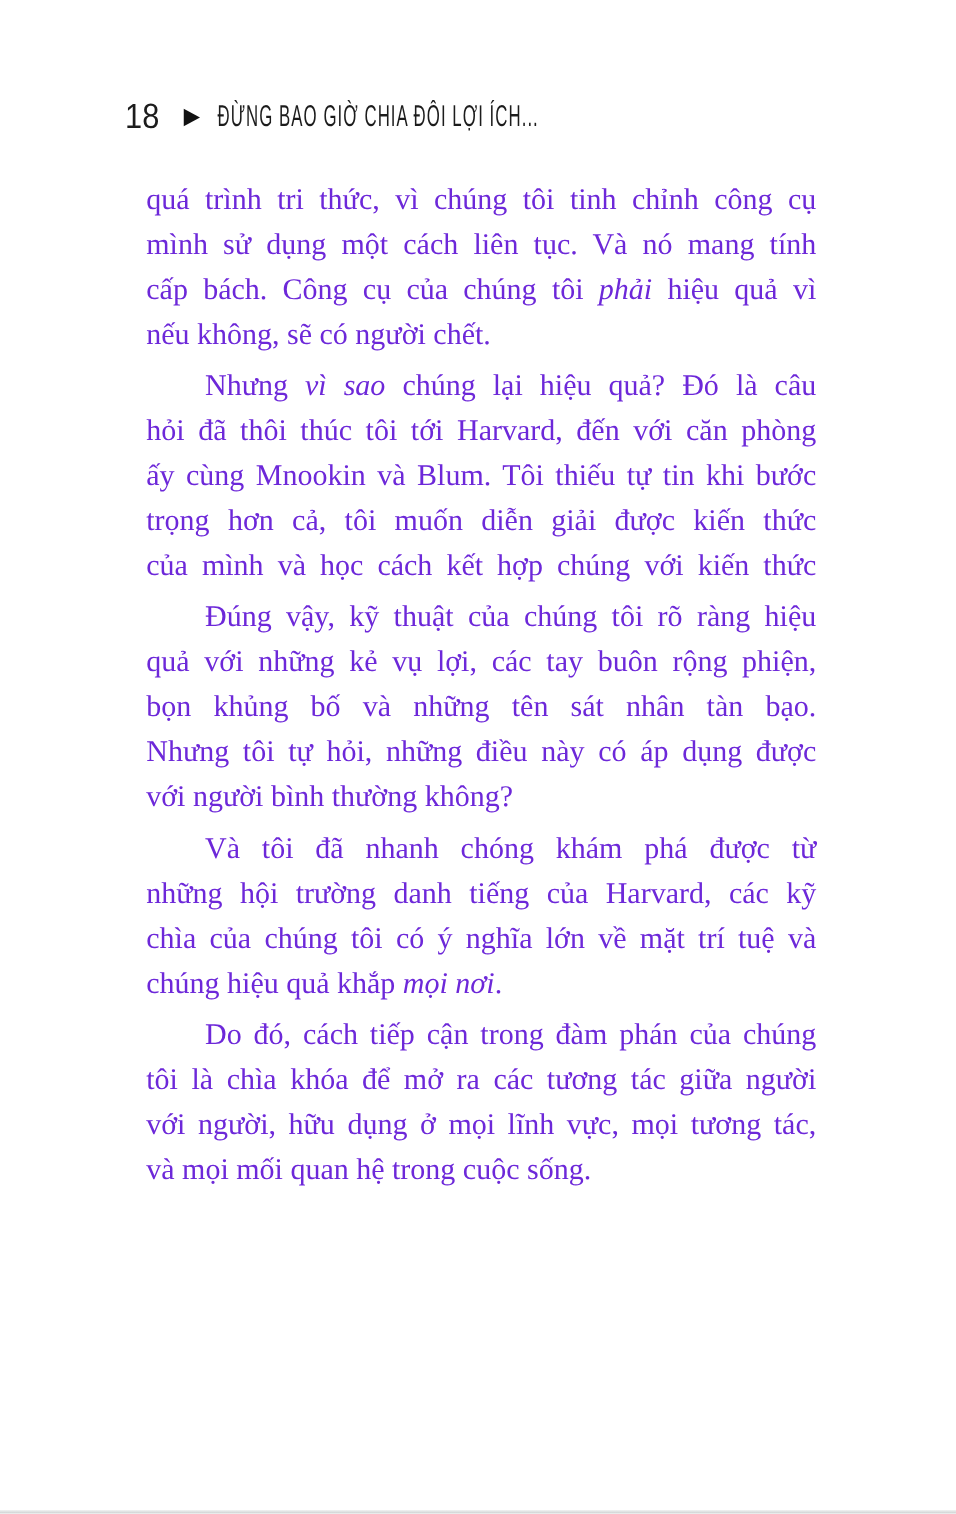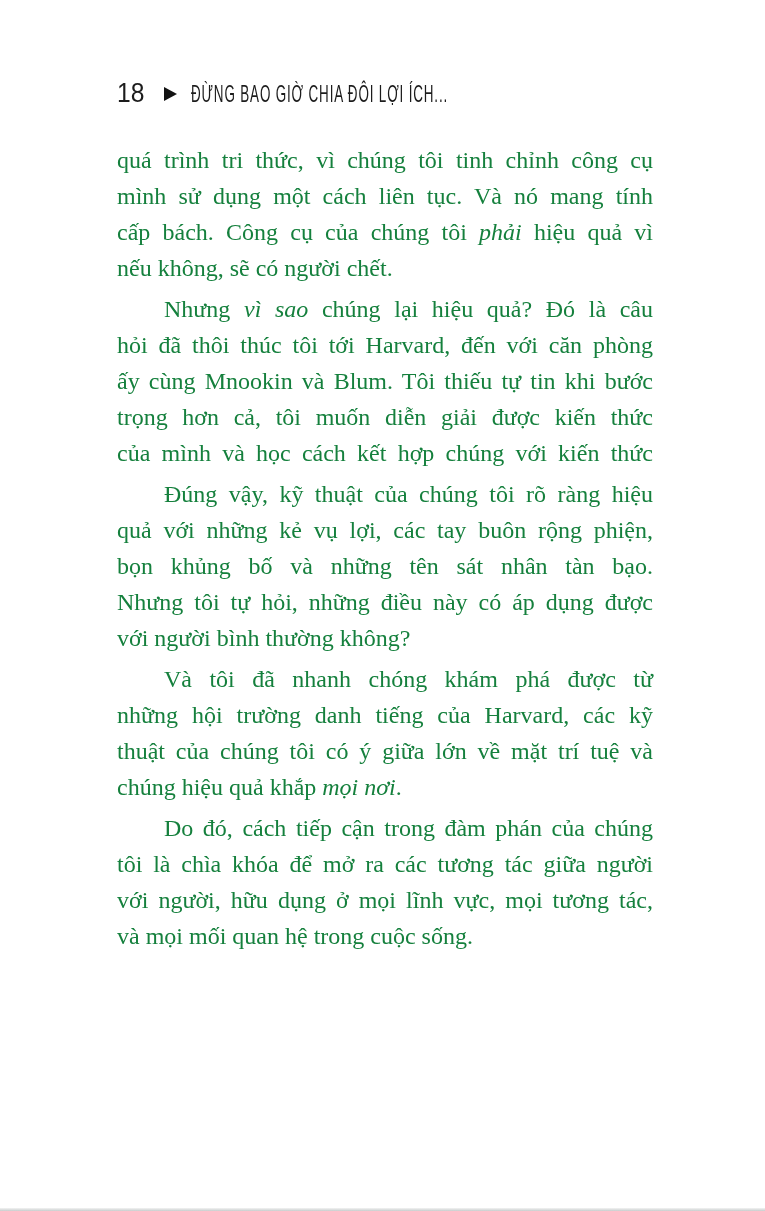--- a/index.html
+++ b/index.html
@@ -14,21 +14,21 @@
     position: relative;
     width: 765px;
     height: 1211px;
     background: #ffffff;
     overflow: hidden;
   }
 
   
   .page-header {
     position: absolute;
-    left: 117px;
+    left: 100px;
     top: 78px;
     height: 32px;
     width: 560px;
   }
   .page-number {
     position: absolute;
     left: 0;
     top: 1px;
     font-family: "Liberation Sans", "DejaVu Sans", sans-serif;
     font-size: 28px;
@@ -63,21 +63,21 @@
   }
 
   
   .text-block {
     position: absolute;
     left: 117px;
     top: 142px;
     width: 536px;
     font-size: 24px;
     line-height: 36px;
-    color: #15803d;
+    color: #6d28d9;
   }
   .paragraph { margin: 0; }
   .paragraph + .paragraph { margin-top: 5px; }
   .line {
     text-align: justify;
     text-align-last: justify;
   }
   .line.last { text-align-last: left; }
   .line.indent { text-indent: 47px; }
   .line i { font-style: italic; }
@@ -118,21 +118,21 @@
       <div class="paragraph">
         <div class="line indent">Đúng vậy, kỹ thuật của chúng tôi rõ ràng hiệu</div>
         <div class="line">quả với những kẻ vụ lợi, các tay buôn rộng phiện,</div>
         <div class="line">bọn khủng bố và những tên sát nhân tàn bạo.</div>
         <div class="line">Nhưng tôi tự hỏi, những điều này có áp dụng được</div>
         <div class="line last">với người bình thường không?</div>
       </div>
       <div class="paragraph">
         <div class="line indent">Và tôi đã nhanh chóng khám phá được từ</div>
         <div class="line">những hội trường danh tiếng của Harvard, các kỹ</div>
-        <div class="line">thuật của chúng tôi có ý giữa lớn về mặt trí tuệ và</div>
+        <div class="line">chìa của chúng tôi có ý nghĩa lớn về mặt trí tuệ và</div>
         <div class="line last">chúng hiệu quả khắp <i>mọi nơi</i>.</div>
       </div>
       <div class="paragraph">
         <div class="line indent">Do đó, cách tiếp cận trong đàm phán của chúng</div>
         <div class="line">tôi là chìa khóa để mở ra các tương tác giữa người</div>
         <div class="line">với người, hữu dụng ở mọi lĩnh vực, mọi tương tác,</div>
         <div class="line last">và mọi mối quan hệ trong cuộc sống.</div>
       </div>
     </div>
 

